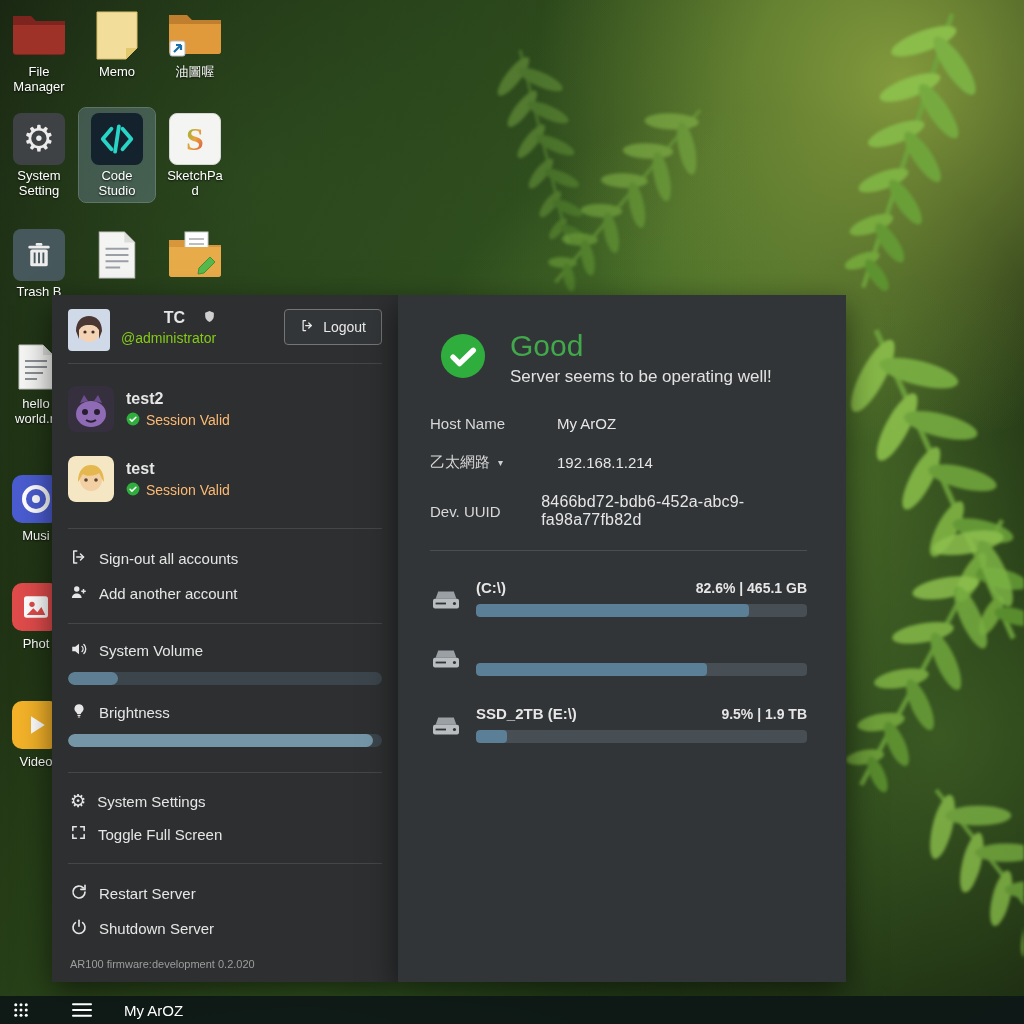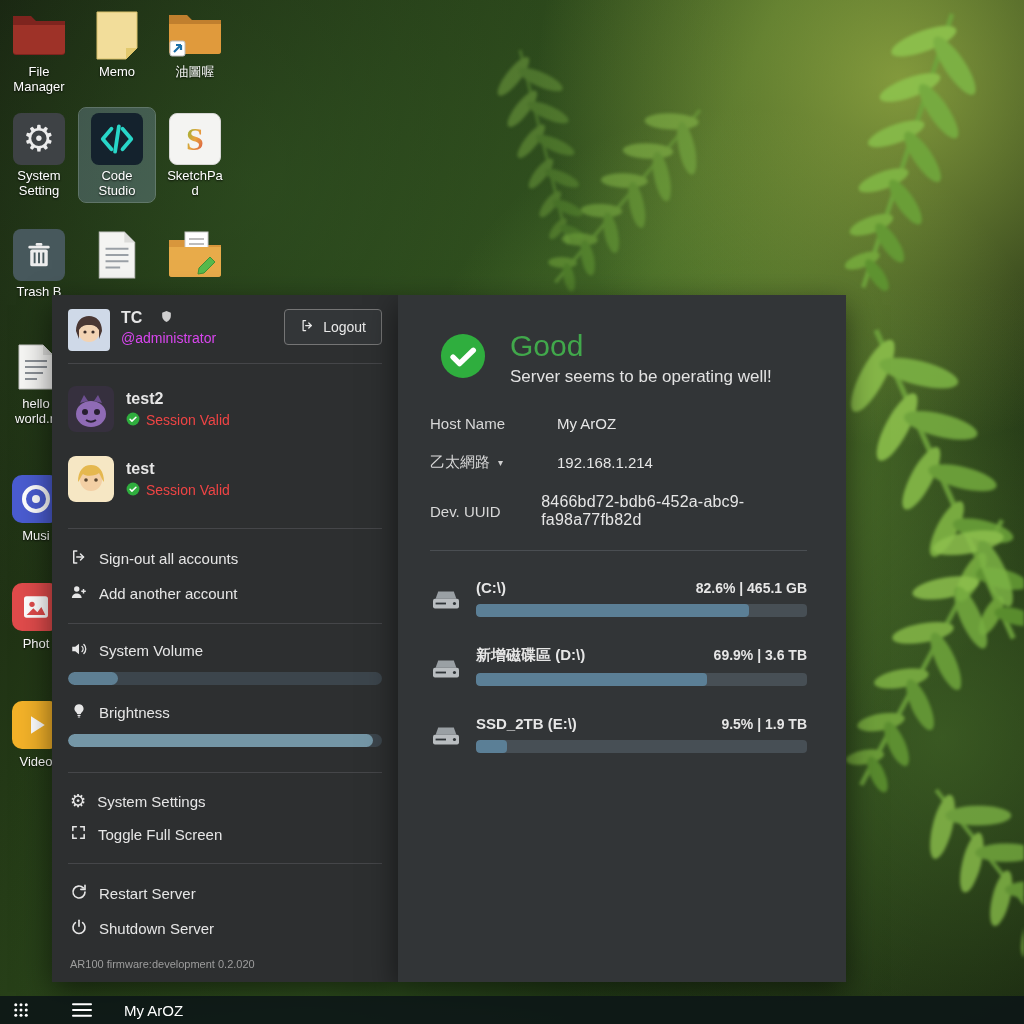--- a/index.html
+++ b/index.html
@@ -36,33 +36,33 @@
     position:absolute; left:398px; top:295px; width:448px; height:687px;
     background:#323537; color:#e6e6e6; z-index:10;
     padding:34px 39px 0 32px;
     box-shadow:0 10px 30px rgba(0,0,0,.55);
   }
   .divider { border-top:1px solid #454649; margin:12px 0; }
   .rdivider { border-top:1px solid #4a4e52; margin:14px 0 28px; }
 
   .panel-header { display:flex; gap:11px; align-items:flex-start; }
   .avatar-sm { width:42px; height:42px; border-radius:4px; overflow:hidden; flex:0 0 auto; }
-  .uname-row { display:flex; align-items:center; gap:18px; font-size:16px; font-weight:bold; }
-  .uhandle { font-size:14px; color:#d946ef; margin-top:3px; }
+  .uname-row { display:flex; align-items:center; gap:18px; font-size:16px; font-weight:bold;justify-content:flex-end; }
+  .uhandle { font-size:14px; color:#84cc16; margin-top:3px; }
   .logout-btn {
     margin-left:auto; display:flex; align-items:center; gap:8px;
     border:1px solid #757575; border-radius:4px; background:#333638;
     color:#e9e9e9; font-size:14px; padding:8px 15px; cursor:pointer;
     font-family:inherit;
   }
 
   .account-row { display:flex; gap:12px; align-items:center; margin:10px 0 14px; cursor:pointer; }
   .avatar-md { width:46px; height:46px; border-radius:8px; overflow:hidden; flex:0 0 auto; }
   .acc-name { font-size:16px; font-weight:bold; }
-  .acc-status { display:flex; align-items:center; gap:6px; font-size:14px; color:#ef4444; margin-top:4px; }
+  .acc-status { display:flex; align-items:center; gap:6px; font-size:14px; color:#fdba74; margin-top:4px; }
 
   .menu-item { display:flex; align-items:center; gap:11px; padding:7px 2px; font-size:15px; cursor:pointer; }
   .menu-item svg { flex:0 0 auto; }
 
   .slider-label { display:flex; align-items:center; gap:11px; font-size:15px; padding:4px 2px; }
   .bar { height:13px; background:#3c454c; border-radius:7px; margin:7px 0 13px; overflow:hidden; cursor:pointer; }
   .bar-fill { height:100%; background:#5e7f93; border-radius:7px; }
   .bar-fill.bright { background:#7496a6; }
   .firmware { margin-top:auto; font-size:11px; color:#9d9d9d; padding:6px 2px 2px; }
 
@@ -509,24 +509,20 @@
   <div class="disk">
     <span>
       <svg width="32" height="26" viewBox="0 0 24 20">
           <path d="M4 9l2-5.5h12L20 9z" fill="#9aa0a4"></path>
           <rect x="2" y="9" width="20" height="7.5" rx="1.5" fill="#b9bdc0"></rect>
           <circle cx="18.5" cy="12.7" r="1.2" fill="#2f3437"></circle>
           <rect x="4" y="12" width="8" height="1.4" fill="#2f3437"></rect>
         </svg>
     </span>
     <div class="disk-content">
-      <div class="disk-head">
-        <span class="disk-name">新增磁碟區 (D:\)</span>
-        <span class="disk-usage">69.9% | 3.6 TB</span>
-      </div>
       <div class="dbar">
         <div class="dbar-fill" style="width: 69.9%;"></div>
       </div>
     </div>
   </div>
 
   <div class="disk">
     <span>
       <svg width="32" height="26" viewBox="0 0 24 20">
           <path d="M4 9l2-5.5h12L20 9z" fill="#9aa0a4"></path>

